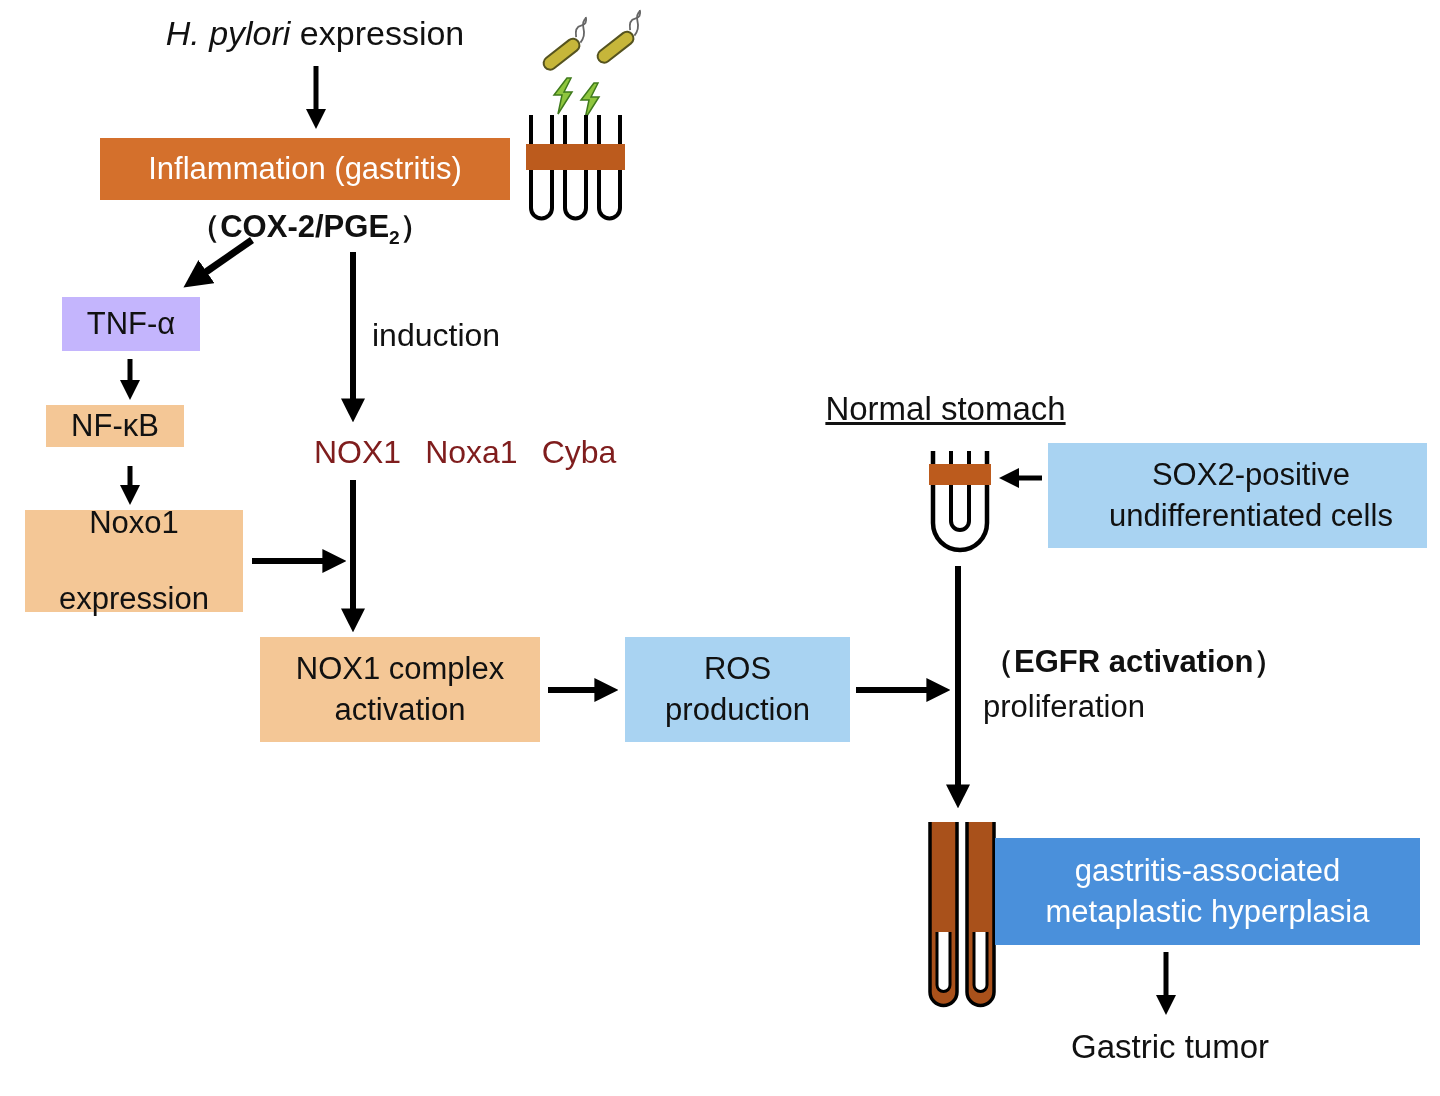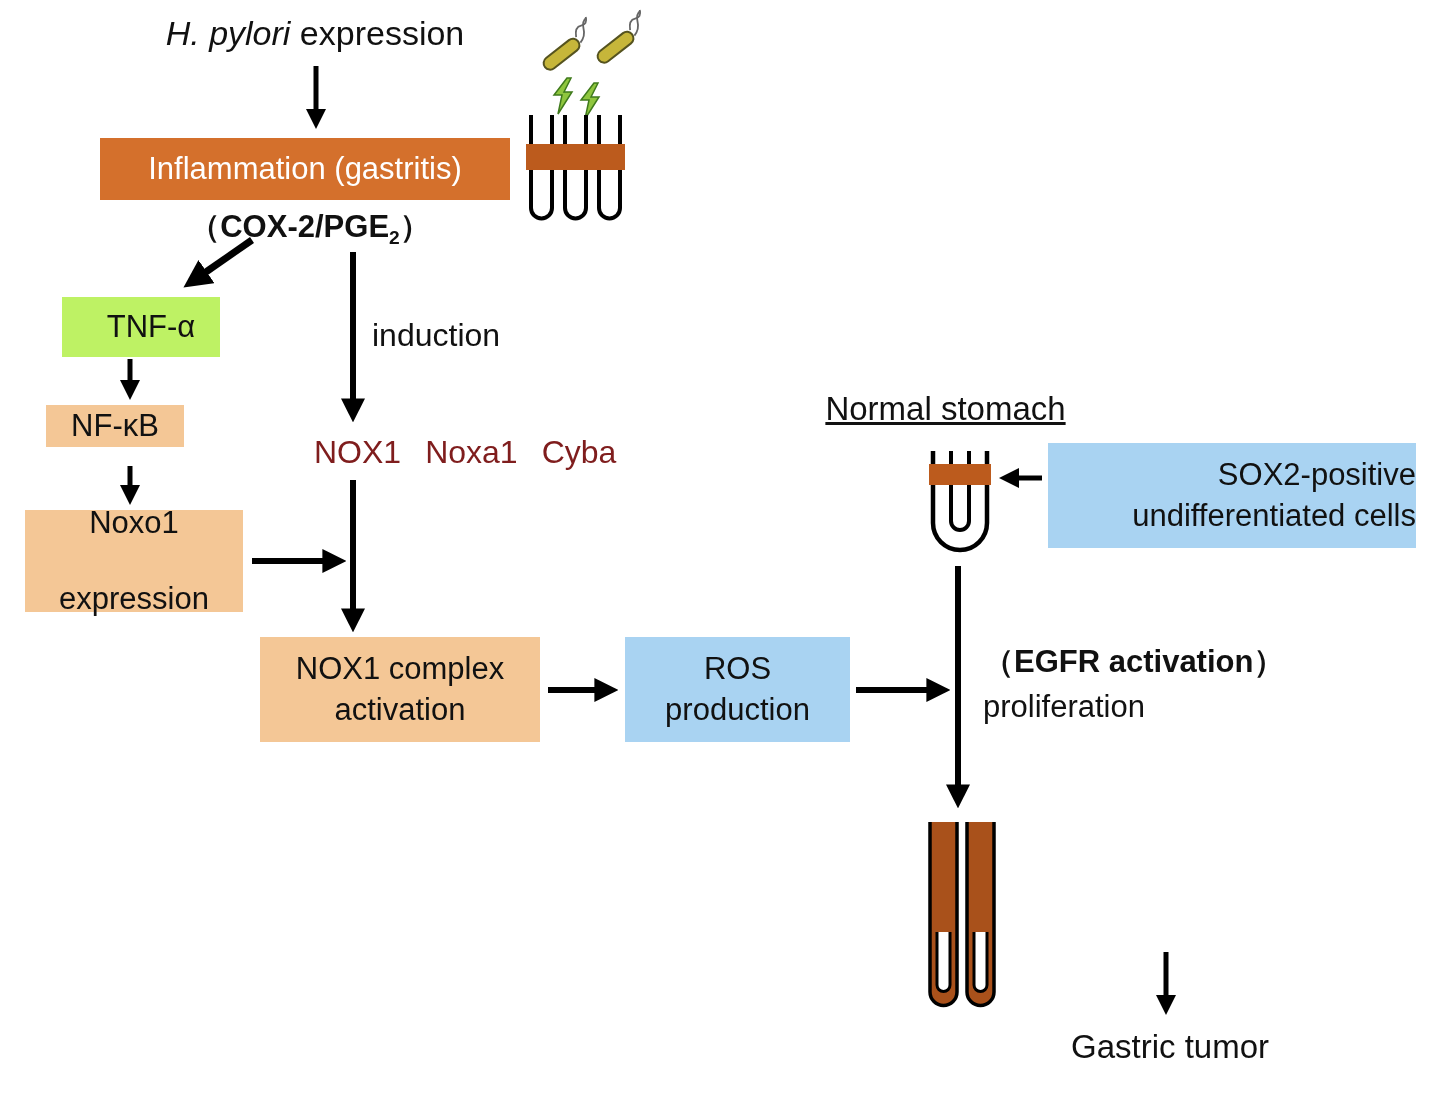--- a/index.html
+++ b/index.html
@@ -12,21 +12,21 @@
     justify-content:center;align-items:center;text-align:center;
     font-size:31px;line-height:1.3;color:#111;
   }
   .node.white-text{color:#ffffff;}
   .label{position:absolute;font-size:32px;color:#111;white-space:nowrap;}
   .label.center{text-align:center;white-space:normal;}
   .bold{font-weight:bold;}
   .italic{font-style:italic;}
   sub{font-size:0.62em;}
   .genes-row{position:absolute;display:flex;gap:24px;font-size:32px;color:#7f1d1d;}
-  .left-align{align-items:flex-end;text-align:left;padding-left:16px;}
+  .left-align{align-items:center;text-align:left;padding-left:27px;}
   svg.overlay{position:absolute;left:0;top:0;}
 </style>
 </head>
 <body>
 
 <div class="stage">
 
   <svg class="overlay" width="1440" height="1096" viewBox="0 0 1440 1096">
     <defs>
       <marker id="ah" viewBox="0 0 10 10" refX="1.5" refY="5" markerWidth="4" markerHeight="4" orient="auto">
@@ -91,21 +91,21 @@
   </div>
 
   <div class="node white-text" style="left: 100px; top: 138px; width: 410px; height: 62px; background-color: rgb(212, 112, 44);">
     <span>Inflammation (gastritis)</span>
   </div>
 
   <div class="label center bold" style="left:115px;top:206px;width:390px;font-size:31px;">
     <span>（COX-2/PGE</span><sub>2</sub><span>）</span>
   </div>
 
-  <div class="node" style="left: 62px; top: 297px; width: 138px; height: 60px; background-color: #bef264; padding-left: 20px;">
+  <div class="node" style="left: 62px; top: 297px; width: 138px; height: 54px; background-color: #c4b5fd;">
     <span>TNF-α</span>
   </div>
 
   <div class="node" style="left: 46px; top: 405px; width: 138px; height: 42px; background-color: rgb(244, 199, 150);">
     <span>NF-κB</span>
   </div>
 
   <div class="node" style="left: 25px; top: 510px; width: 218px; height: 102px; background-color: rgb(244, 199, 150); gap: 36px;">
     <span>Noxo1</span>
     <span>expression</span>
@@ -134,16 +134,20 @@
   <div class="node left-align" style="left: 1048px; top: 443px; width: 352px; height: 105px; background-color: rgb(169, 211, 242);">
     <span>SOX2-positive</span>
     <span>undifferentiated cells</span>
   </div>
 
   <div class="label" style="left:983px;top:640px;font-size:31px;line-height:1.45;">
     <div class="bold">（EGFR activation）</div>
     <div>proliferation</div>
   </div>
 
+  <div class="node white-text" style="left: 995px; top: 838px; width: 425px; height: 107px; background-color: rgb(74, 144, 219);">
+    <span>gastritis-associated</span>
+    <span>metaplastic hyperplasia</span>
+  </div>
 
   <div class="label center" style="left:1040px;top:1028px;width:260px;font-size:33px;">Gastric tumor</div>
 
 </div>
 
 </body></html>

